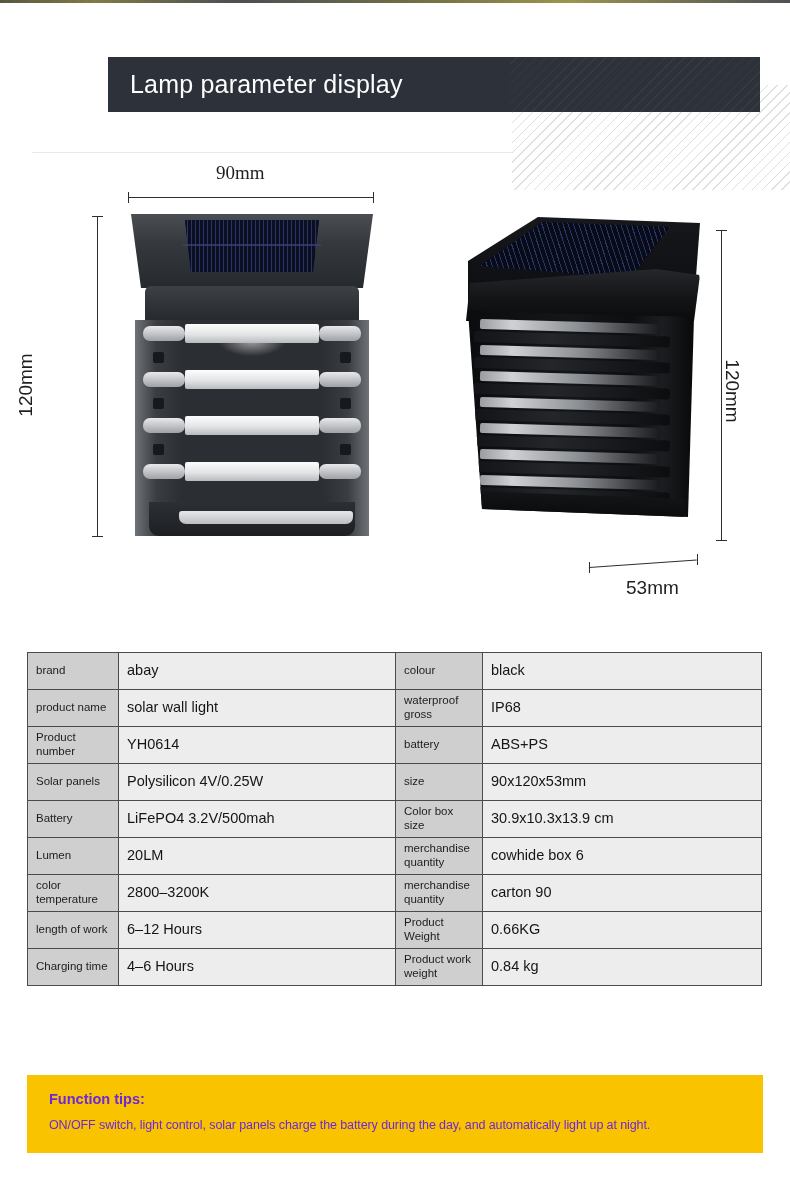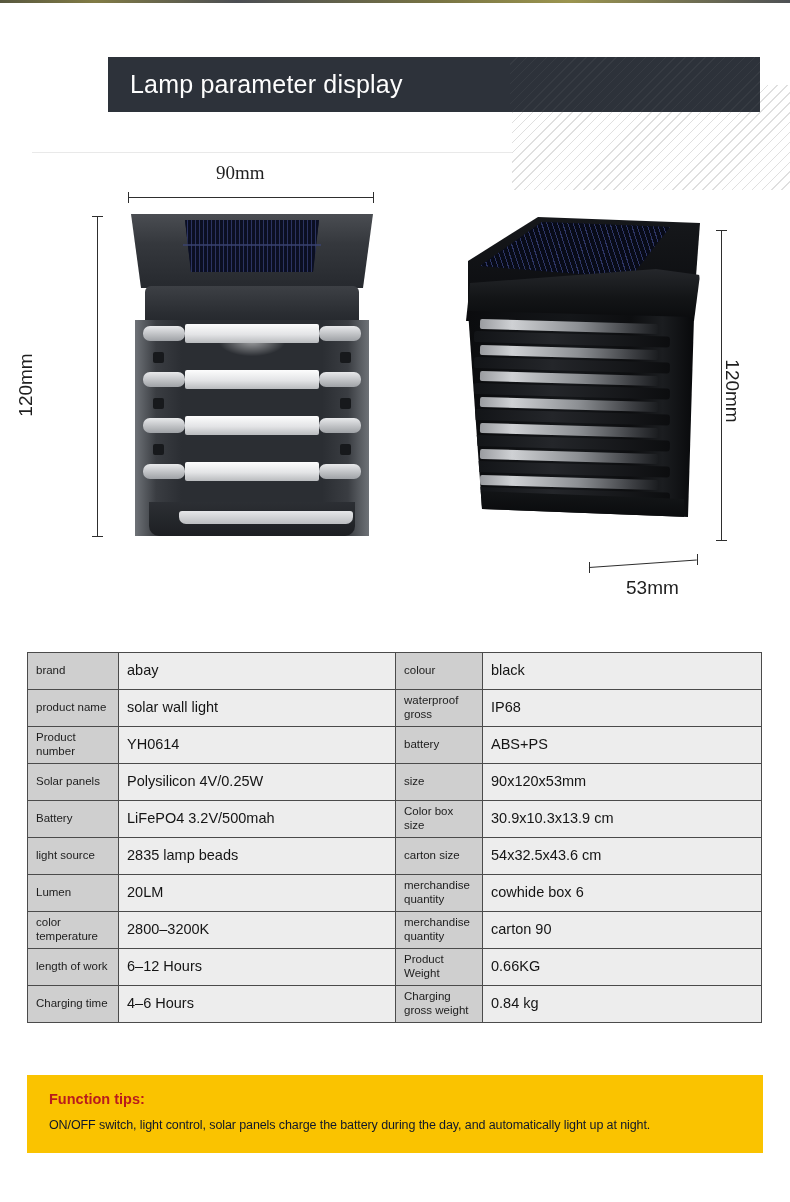--- a/index.html
+++ b/index.html
@@ -260,26 +260,26 @@
     position: absolute;
     left: 27px; top: 1075px;
     width: 736px; height: 78px;
     background: #fac300;
     box-sizing: border-box;
     padding: 16px 22px 0 22px;
   }
   .tips-title {
     font-size: 14.5px;
     font-weight: bold;
-    color: #b91c1c;
+    color: #6d28d9;
     margin-bottom: 11px;
   }
   .tips-text {
     font-size: 12.5px;
-    color: #0f172a;
+    color: #6d28d9;
     letter-spacing: -.1px;
     white-space: nowrap;
   }
 </style>
 </head>
 <body>
 
 <div class="top-strip"></div>
 
 <div class="header-zone">
@@ -405,47 +405,41 @@
       <td class="lab">size</td>
       <td class="val">90x120x53mm</td>
     </tr>
     <tr>
       <td class="lab">Battery</td>
       <td class="val">LiFePO4 3.2V/500mah</td>
       <td class="lab">Color box size</td>
       <td class="val">30.9x10.3x13.9 cm</td>
     </tr>
     <tr>
-      <td class="lab">light source</td>
-      <td class="val">2835 lamp beads</td>
-      <td class="lab">carton size</td>
-      <td class="val">54x32.5x43.6 cm</td>
-    </tr>
-    <tr>
       <td class="lab">Lumen</td>
       <td class="val">20LM</td>
       <td class="lab">merchandise quantity</td>
       <td class="val">cowhide box 6</td>
     </tr>
     <tr>
       <td class="lab">color temperature</td>
       <td class="val">2800–3200K</td>
       <td class="lab">merchandise quantity</td>
       <td class="val">carton 90</td>
     </tr>
     <tr>
       <td class="lab">length of work</td>
       <td class="val">6–12 Hours</td>
       <td class="lab">Product Weight</td>
       <td class="val">0.66KG</td>
     </tr>
     <tr>
       <td class="lab">Charging time</td>
       <td class="val">4–6 Hours</td>
-      <td class="lab">Charging gross weight</td>
+      <td class="lab">Product work weight</td>
       <td class="val">0.84 kg</td>
     </tr>
   </tbody>
 </table>
 
 <div class="tips-box">
   <div class="tips-title">Function tips:</div>
   <div class="tips-text">ON/OFF switch, light control, solar panels charge the battery during the day, and automatically light up at night.</div>
 </div>
 

